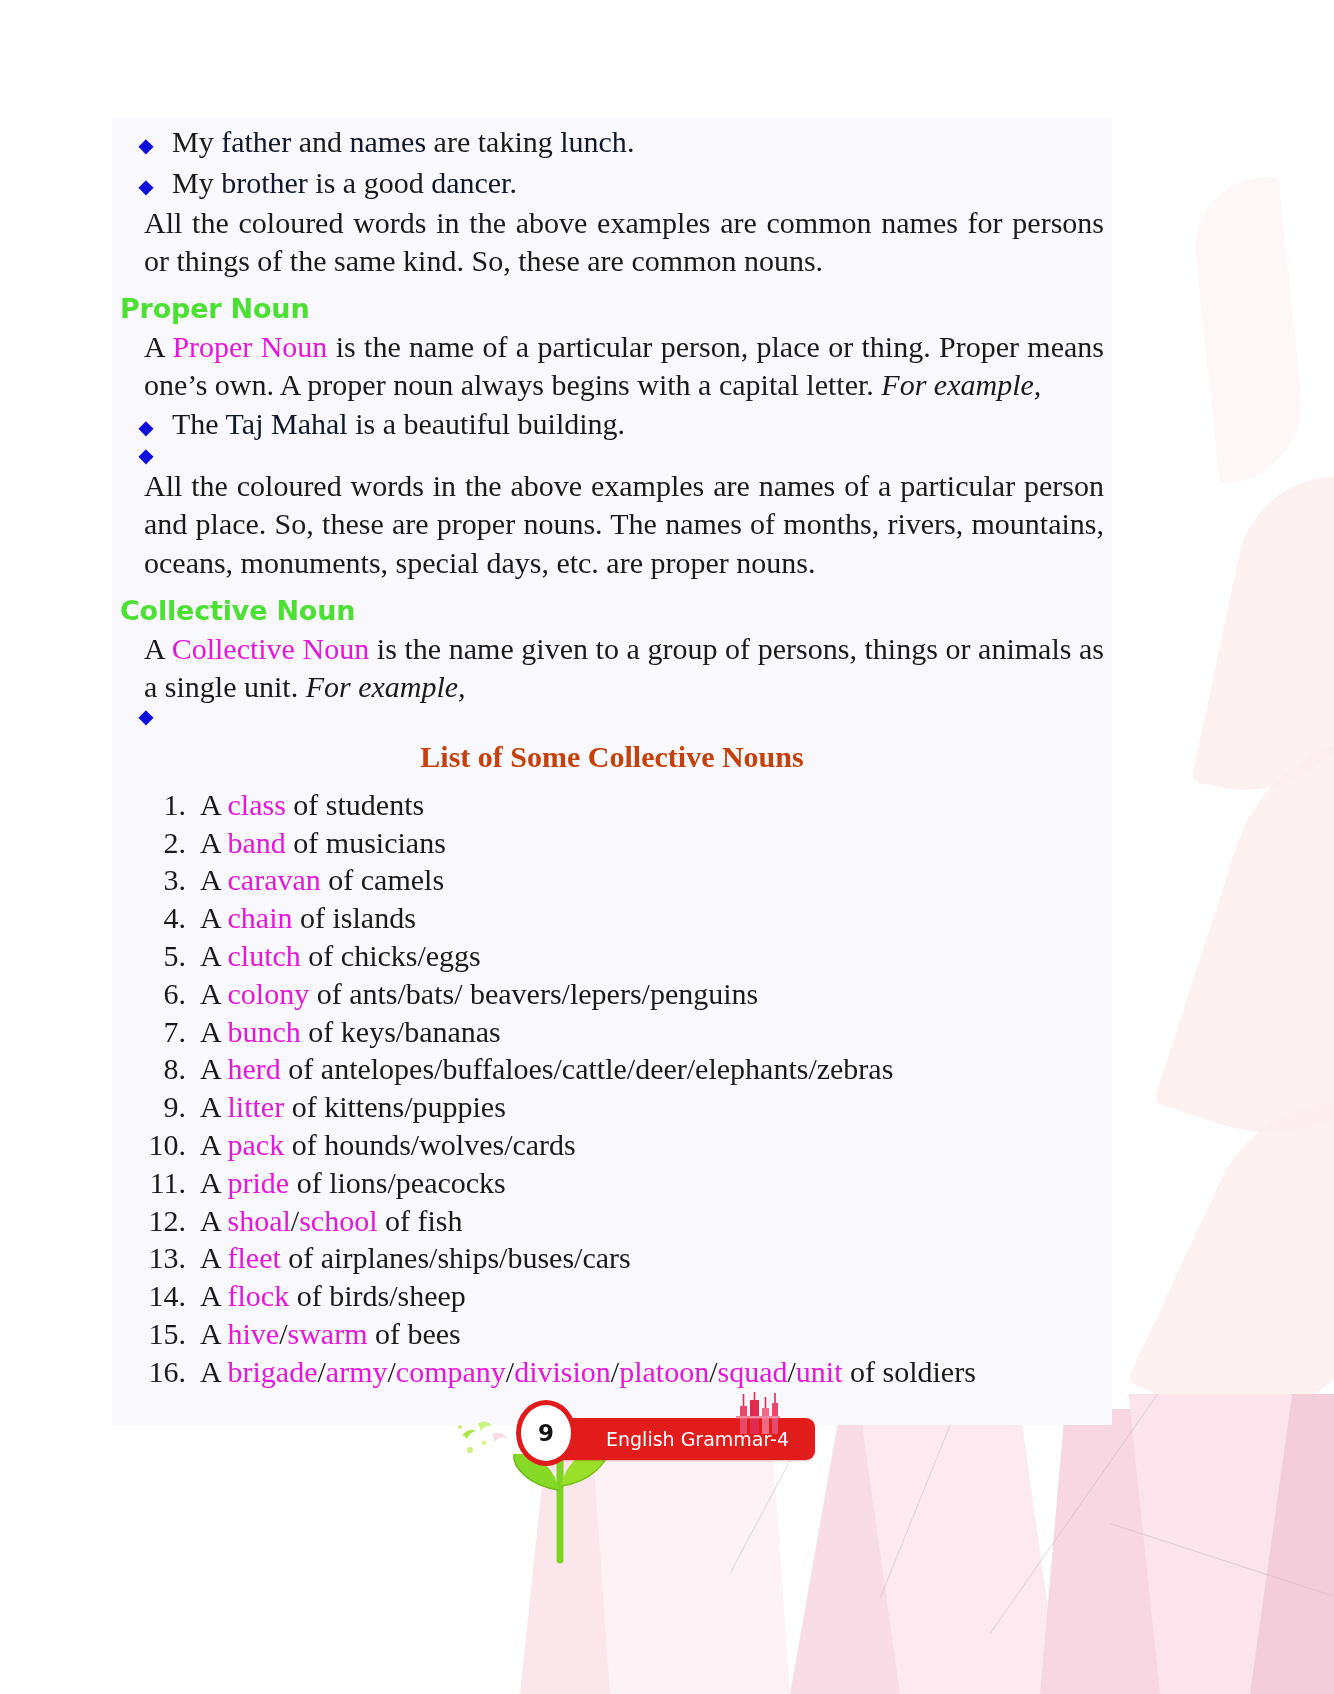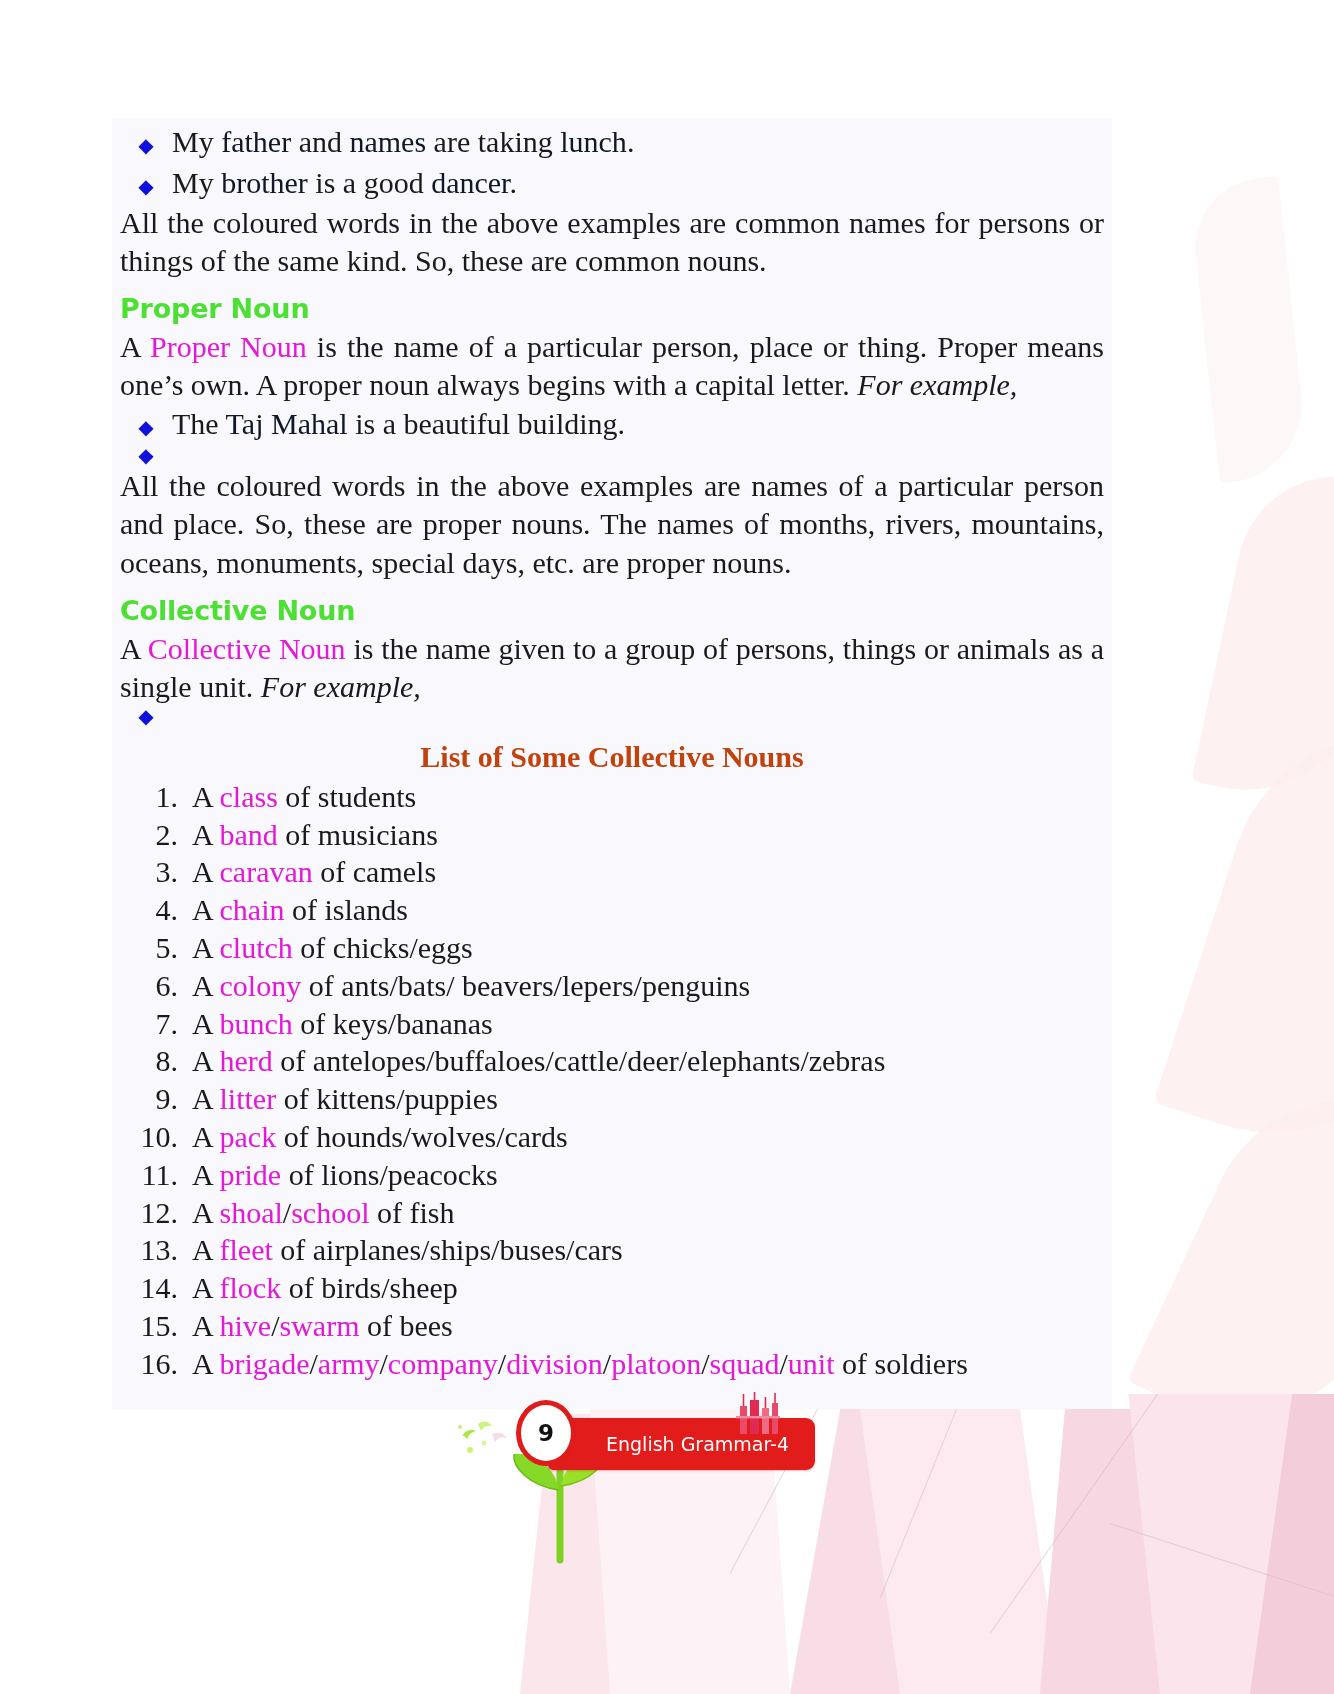--- a/index.html
+++ b/index.html
@@ -98,21 +98,21 @@
     padding: 4px 8px 22px 8px;
     box-sizing: border-box;
   }
 
   .txt {
     font-size: 30px;
     line-height: 1.27;
     color: #1a1a1a;
     margin: 0;
   }
-  .justified { text-align: justify; }
+  .justified { text-align: justify; margin-left: 24px; }
 
   .bullet-line {
     display: flex;
     align-items: baseline;
     margin: 0 0 2px 0;
   }
   .bullet-line .dia {
     color: #1010dd;
     font-size: 20px;
     width: 52px;
@@ -142,21 +142,21 @@
   .list-title {
     text-align: center;
     font-weight: bold;
     font-size: 30px;
     color: #c2410c;
     margin: 14px 0 4px 0;
     font-family: "Liberation Serif", serif;
   }
 
   ol.cn-list {
-    margin: 4px;
+    margin: 12px;
     padding: 0;
     list-style: none;
     counter-reset: cn;
   }
   ol.cn-list li {
     counter-increment: cn;
     display: flex;
     align-items: baseline;
     font-size: 30px;
     line-height: 1.26;
@@ -200,21 +200,21 @@
     font-family: "DejaVu Sans", "Liberation Sans", sans-serif;
     font-weight: bold;
     font-size: 23px;
     color: #111;
     z-index: 4;
   }
   .book-banner {
     position: absolute;
     left: 548px;
     top: 26px;
-    height: 52px;
+    height: 42px;
     padding: 0 26px 0 58px;
     background: #e21b1b;
     border-radius: 5px 9px 9px 5px;
     display: flex;
     align-items: center;
     color: #ffffff;
     font-family: "DejaVu Sans", "Liberation Sans", sans-serif;
     font-size: 19px;
     z-index: 3;
     box-shadow: 0 1px 2px rgba(150,0,0,.25);

